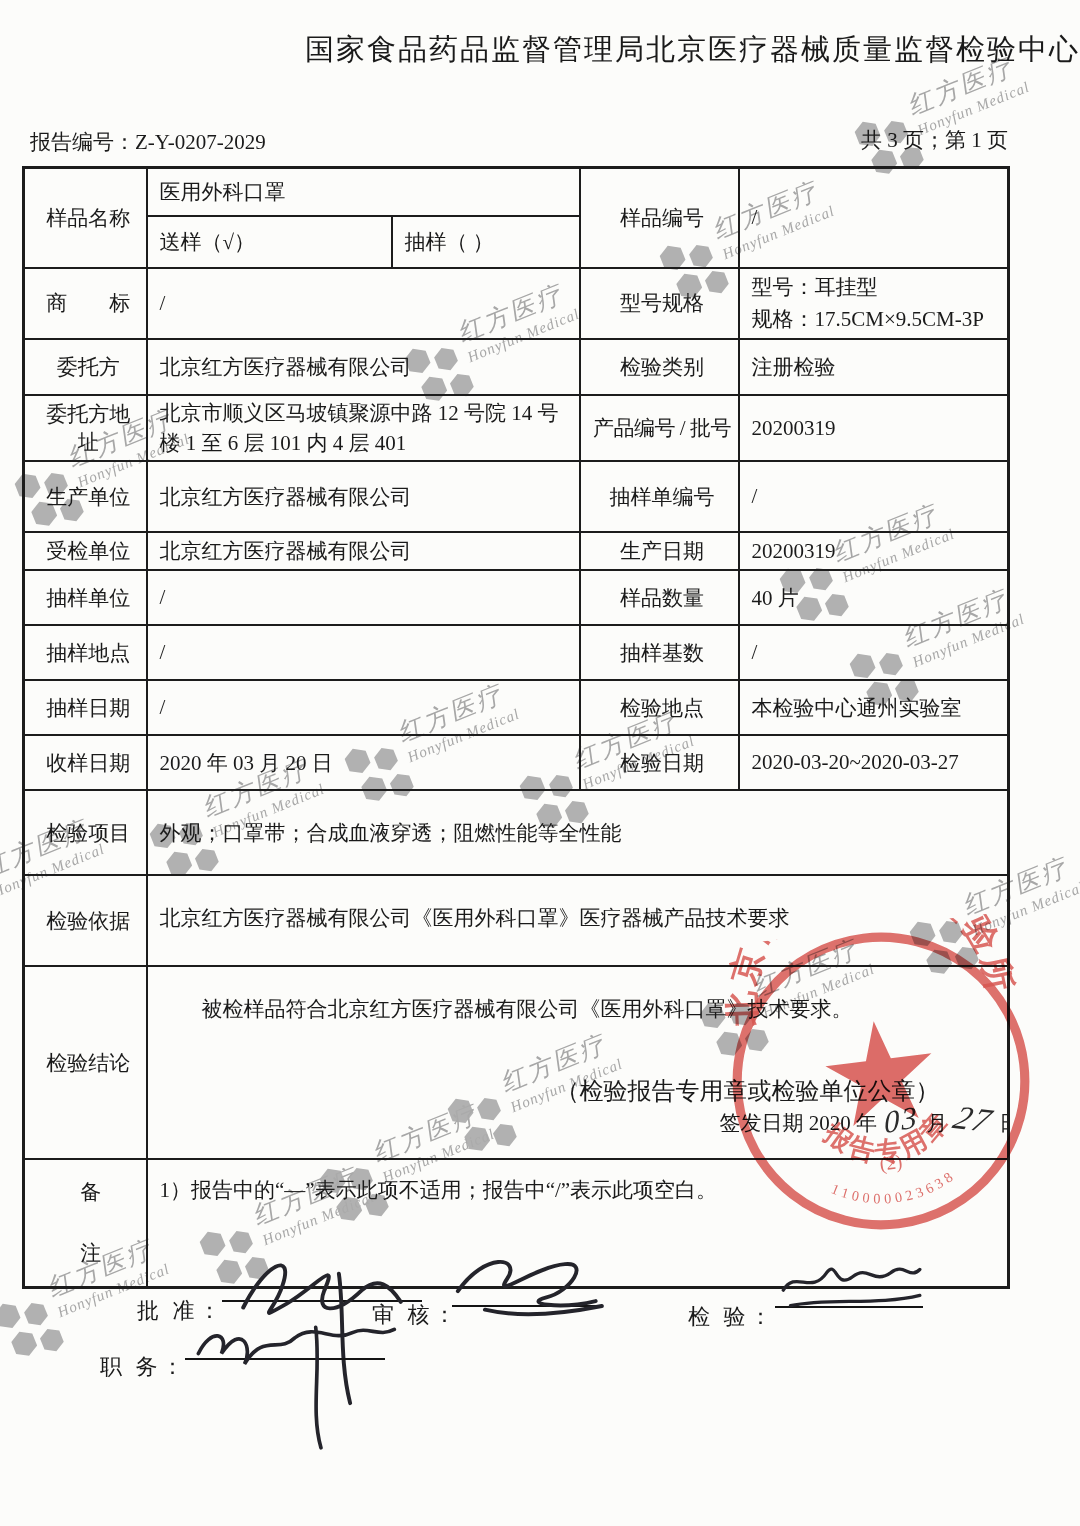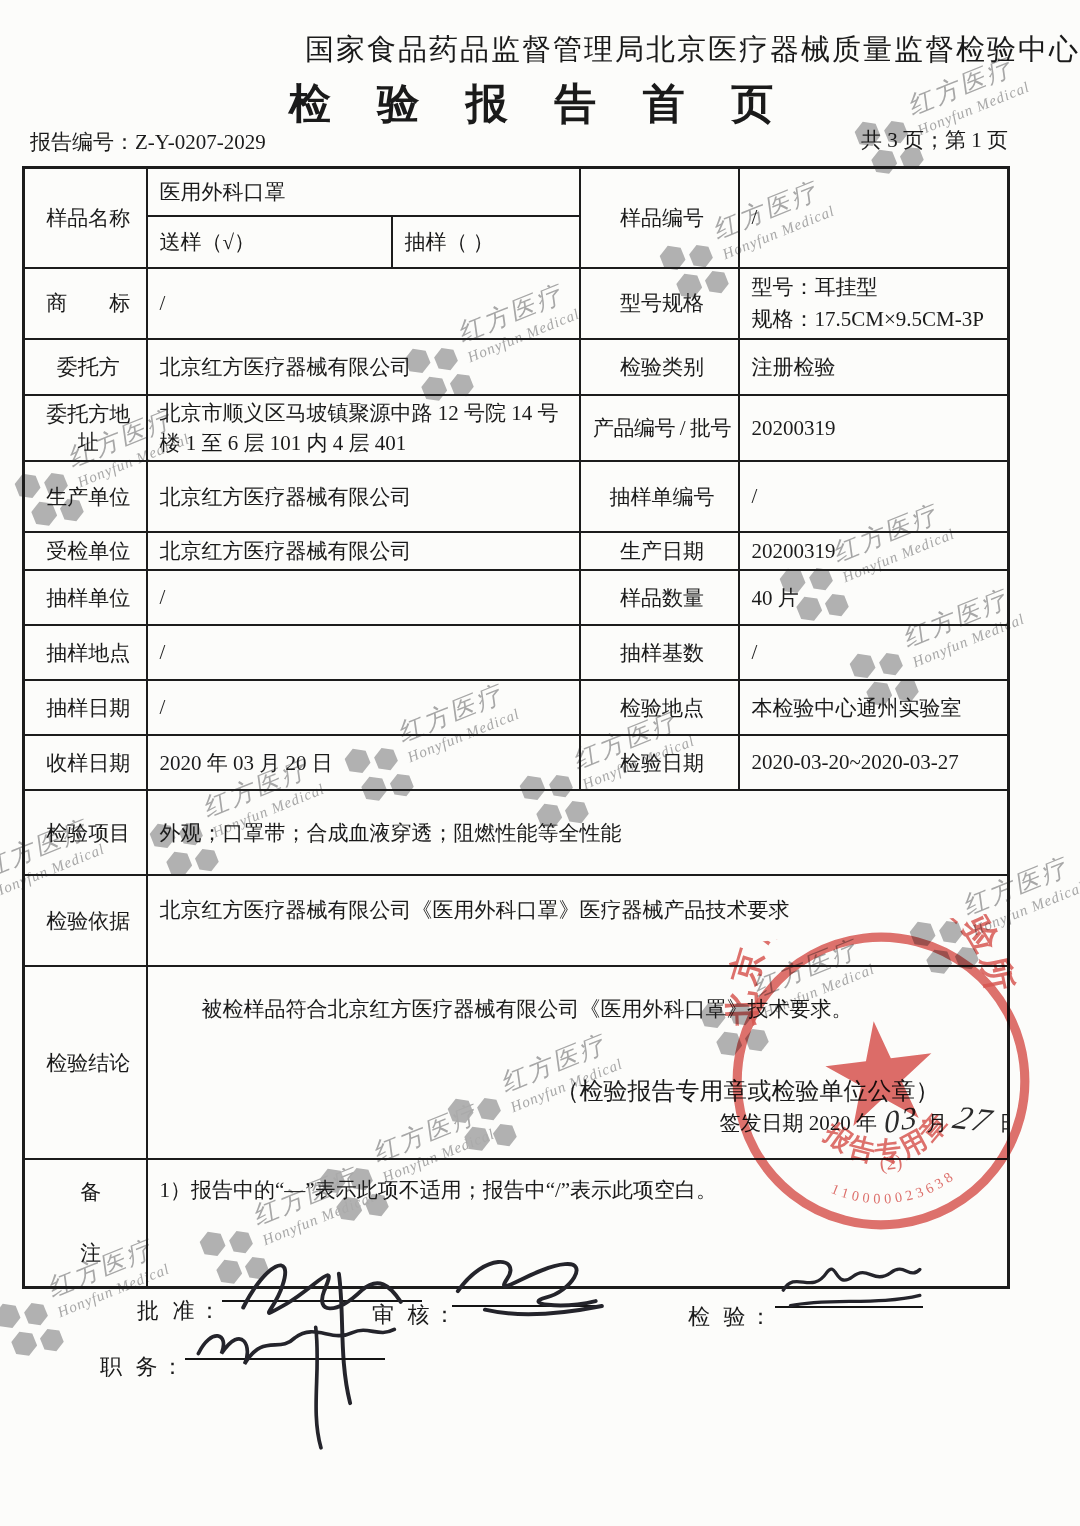--- a/index.html
+++ b/index.html
@@ -262,21 +262,20 @@
         <polygon fill="#ababab" points="34.3,52.5 23,59 11.7,52.5 11.7,39.5 23,33 34.3,39.5"></polygon>
         <polygon fill="#ababab" points="60.4,59 50,65 39.6,59 39.6,47 50,41 60.4,47"></polygon>
       </svg>
       <div class="wm-text">
         <span class="wm-cn">红方医疗</span>
         <span class="wm-en">Honyfun Medical</span>
       </div>
     </div>
 
   <div class="org-title">国家食品药品监督管理局北京医疗器械质量监督检验中心</div>
-  <div class="doc-title">检 验 报 告 首 页</div>
   <div class="report-line"><span>报告编号：</span><span>Z-Y-0207-2029</span></div>
   <div class="pagination">共 3 页；第 1 页</div>
 
   <table class="main">
     <colgroup>
       <col style="width:123px">
         <col style="width:245px">
         <col style="width:188px">
       <col style="width:159px">
         <col style="width:270px">
@@ -348,21 +347,21 @@
       <td class="val" colspan="2">2020 年 03 月 20 日</td>
       <td class="lab">检验日期</td>
       <td class="val">2020-03-20~2020-03-27</td>
     </tr>
     <tr style="height:85px">
       <td class="lab">检验项目</td>
       <td class="val" colspan="4">外观；口罩带；合成血液穿透；阻燃性能等全性能</td>
     </tr>
     <tr style="height:91px">
       <td class="lab">检验依据</td>
-      <td class="val" colspan="4" style="vertical-align:top; padding-top:20px">北京红方医疗器械有限公司《医用外科口罩》医疗器械产品技术要求</td>
+      <td class="val" colspan="4" style="vertical-align:top; padding-top:28px">北京红方医疗器械有限公司《医用外科口罩》医疗器械产品技术要求</td>
     </tr>
     <tr style="height:193px">
       <td class="lab">检验结论</td>
       <td class="concl-cell" colspan="4">
         <div class="concl-main">被检样品符合北京红方医疗器械有限公司《医用外科口罩》技术要求。</div>
         <div class="seal-note">（检验报告专用章或检验单位公章）</div>
         <div class="issue-line">
           <span>签发日期 2020 年</span>
           <span class="hand">03</span>
           <span>月</span>

